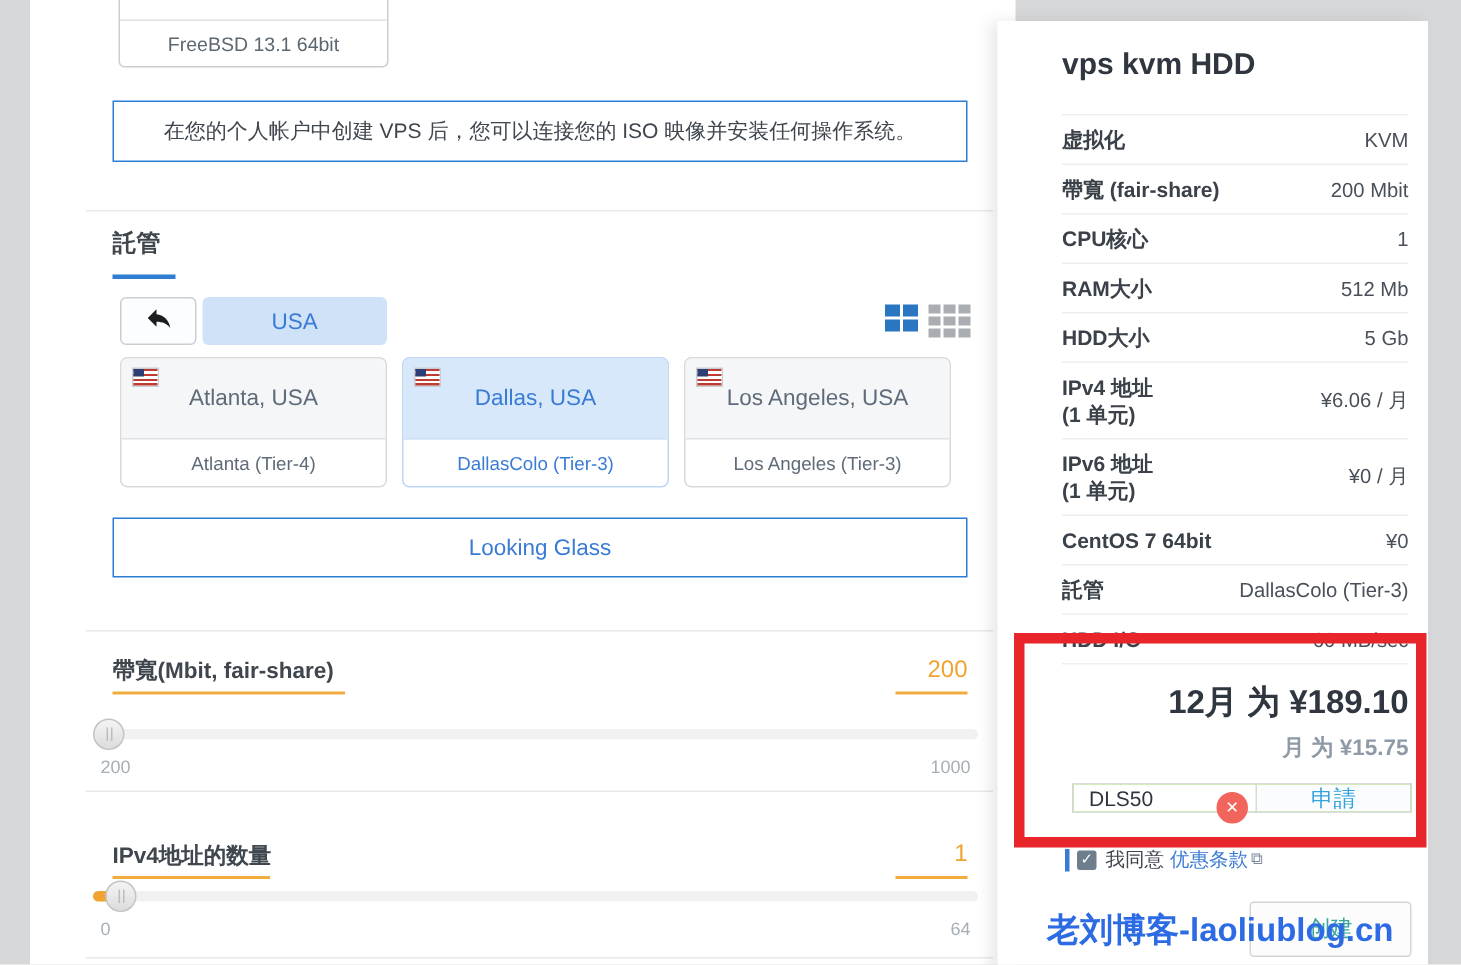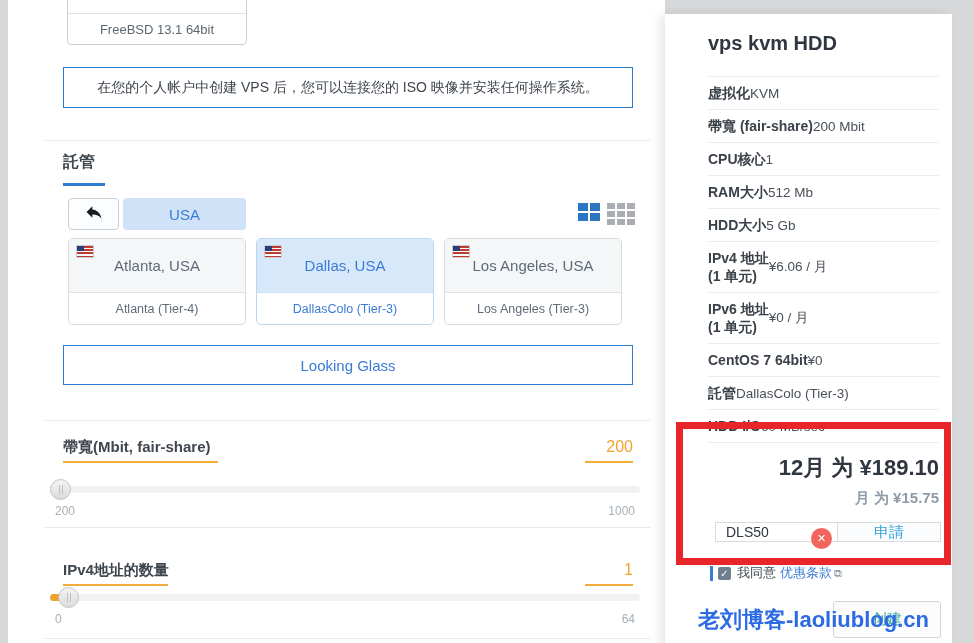--- a/index.html
+++ b/index.html
@@ -1,20 +1,20 @@
 <!DOCTYPE html>
 <html><head>
 <meta charset="utf-8">
 <style>
   * { margin:0; padding:0; box-sizing:border-box; }
   html,body { width:974px; height:643px; overflow:hidden; }
   body { background:#d7d8da; font-family:"Liberation Sans","DejaVu Sans",sans-serif; position:relative; }
 
   
-  .main-panel { position:absolute; left:8px; top:0; width:657px; height:643px; background:#fff;text-align:center; }
+  .main-panel { position:absolute; left:20px; top:0; width:657px; height:643px; background:#fff;text-align:center; }
 
   .os-card { position:absolute; left:59px; top:-20px; width:180px; height:65px;
              background:#fff; border:1px solid #c9ced3; border-radius:4px; overflow:hidden; }
   .os-card .os-top { height:33px; border-bottom:1px solid #dfe2e5; }
   .os-card .os-label { height:31px; display:flex; align-items:center; justify-content:center;
              font-size:13px; color:#5d6770; }
 
   .info-alert { position:absolute; left:55px; top:67px; width:570px; height:41px;
              border:1px solid #2b7cd3; display:flex; align-items:center; justify-content:center;
              font-size:14px; color:#3f464e; background:#fff; }
@@ -63,21 +63,21 @@
             background:linear-gradient(180deg,#f4f4f4,#dcdcdc); border:1px solid #c3c3c3; cursor:pointer; }
   .handle::before, .handle::after { content:""; position:absolute; top:5px; width:1px; height:9px; background:#bdbdbd; }
   .handle::before { left:8px; } .handle::after { left:11px; }
   .tick { position:absolute; font-size:12px; color:#a7afb6; }
 
   
   .sidebar { position:absolute; left:665px; top:14px; width:287px; height:643px; background:#fff;
              box-shadow:-5px 0 10px rgba(0,0,0,.09); }
   .sb-title { position:absolute; left:43px; top:18px; font-size:20px; font-weight:bold; color:#2f3640; }
   .sb-rows { position:absolute; left:43px; top:62px; width:231px; }
-  .srow { border-top:1px solid #eceef0; padding:7px 0; display:flex; justify-content:flex-start; align-items:center; }
+  .srow { border-top:1px solid #eceef0; padding:7px 0; display:flex; justify-content:space-between; align-items:center; }
   .srow .lbl { font-size:14px; font-weight:bold; color:#3a4149; line-height:18px; }
   .srow .lbl span { display:block; }
   .srow .val { font-size:13.5px; color:#49505a; white-space:nowrap; }
 
   .price-block { border-top:1px solid #eceef0; padding:10px 0 0; text-align:right; }
   .price-main { font-size:22px; font-weight:bold; color:#2f3640; }
   .price-sub  { font-size:15px; font-weight:bold; color:#8f9aa7; margin-top:6px; }
 
   .coupon-group { margin:14px 0 0 7px; width:226px; height:20px; display:flex;
                   border:1px solid #d8dbde; background:#84cc16; }

